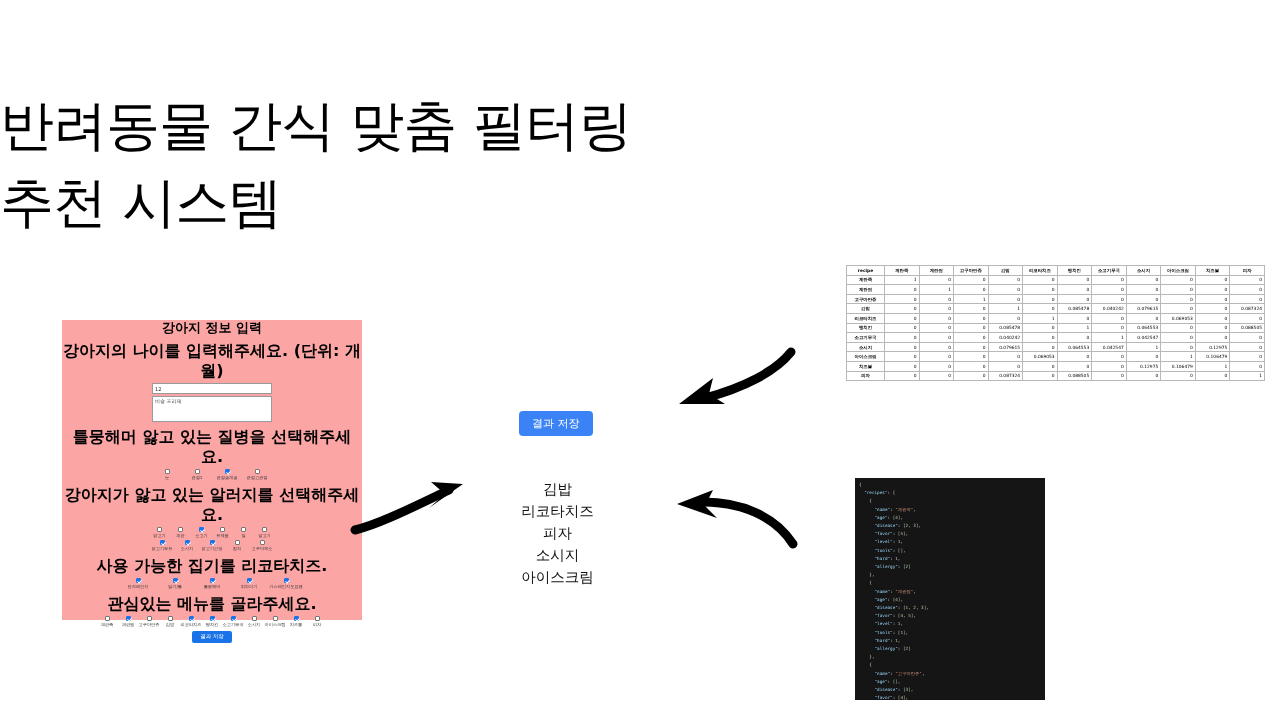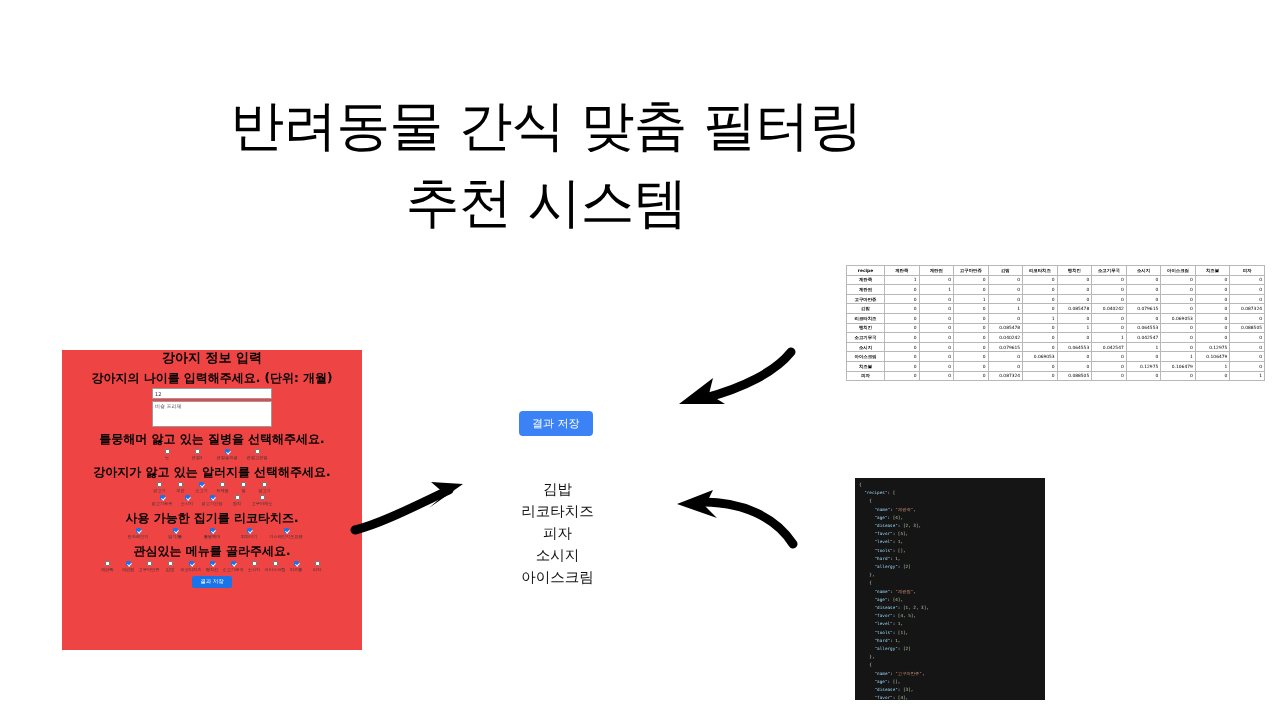--- a/index.html
+++ b/index.html
@@ -7,34 +7,34 @@
     width:1280px;height:720px;
     background:#ffffff;
     font-family:"DejaVu Sans","Liberation Sans",sans-serif;
     overflow:hidden;position:relative;
   }
   .slide{position:relative;width:1280px;height:720px;}
 
   
   .title-block{
     position:absolute;left:0;top:88px;width:1092px;
-    text-align:center;color:#000;
+    color:#000;
     font-size:54px;line-height:1.42;font-weight:400;
     letter-spacing:-1px;
   }
   .title-line{display:block;}
 
   
   .form-panel{
-    position:absolute;left:62px;top:350px;width:300px;height:300px;
-    background:#ef4444;color:#111;
+    position:absolute;left:62px;top:320px;width:300px;height:300px;
+    background:#fca5a5;color:#111;
     font-size:8.5px;line-height:1.25;text-align:center;
   }
   .form-title{font-size:13px;font-weight:700;margin:0 0 4px 0;color:#000;}
-  .form-q{font-size:12px;font-weight:700;margin:5px 0 2px 0;color:#000;}
+  .form-q{font-size:16px;font-weight:700;margin:5px 0 2px 0;color:#000;}
   .form-input{
     display:block;margin:1px auto 2px auto;width:120px;height:11px;
     border:1px solid #9a9a9a;background:#fff;color:#333;
     font-size:5px;text-align:left;padding:0 2px;box-sizing:border-box;
     line-height:11px;overflow:hidden;white-space:nowrap;
   }
   .form-input.tall{height:26px;line-height:7px;padding-top:1px;}
   .cb-row{display:flex;justify-content:center;align-items:flex-start;gap:0;margin:2px 0 0 0;}
   .cb-cell{display:flex;flex-direction:column;align-items:center;}
   .cb{

